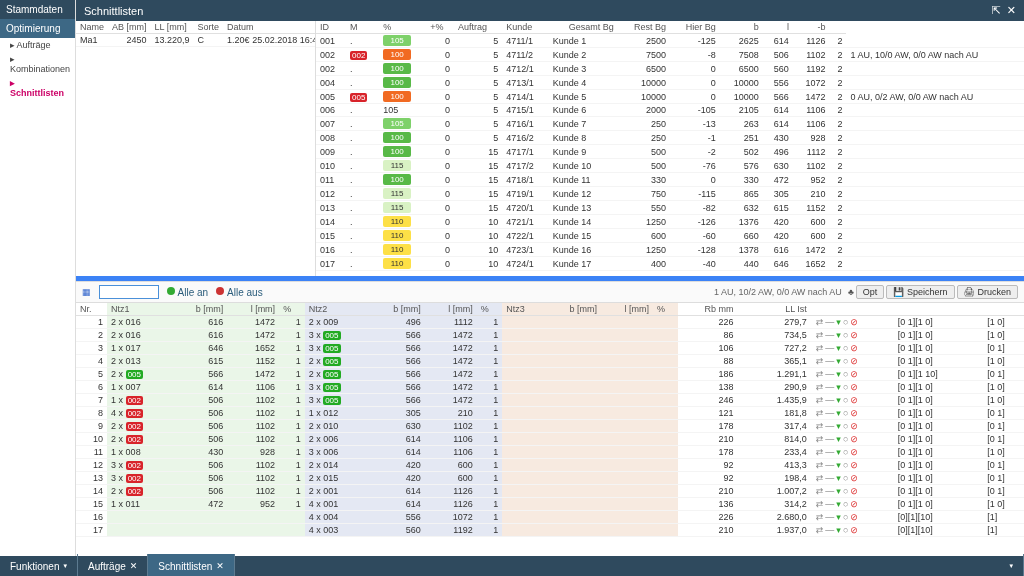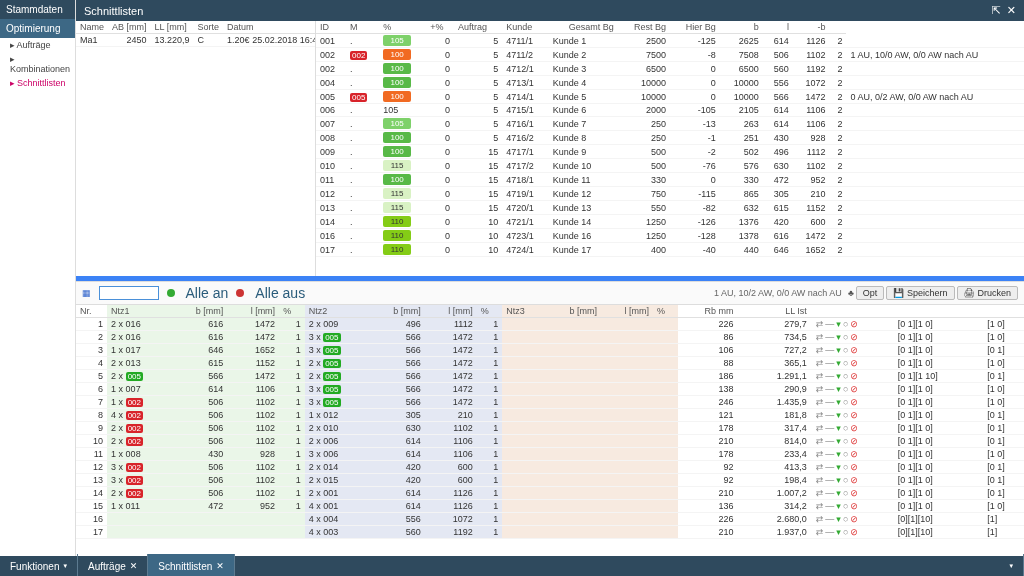--- a/index.html
+++ b/index.html
@@ -6,53 +6,53 @@
   html, body { width: 1024px; height: 576px; overflow: hidden; background: #fff; }
   .app { display: flex; flex-direction: column; width: 100%; height: 100%; font-size: 9px; color: #333; }
 
   
   .main { flex: 1 1 auto; display: flex; overflow: hidden; }
   .sidebar { width: 76px; background: #fff; border-right: 1px solid #ddd; }
   .sidebar .tab { padding: 4px 6px; font-size: 10px; color: #2a5c7b; }
   .sidebar .tab.dark { background: #2f4a5e; color: #fff; }
   .sidebar .tab.active { background: #3d6885; color: #fff; font-weight: normal; }
   .sidebar .sub { padding: 2px 4px 2px 10px; font-size: 9px; color: #444; cursor: pointer; }
-  .sidebar .sub.active { color: #c06; font-weight: normal; }
+  .sidebar .sub.active { color: #c06; font-weight: bold; }
 
   .content { flex: 1 1 auto; display: flex; flex-direction: column; overflow: hidden; }
   .panel-header { background: #2f4a5e; color: #fff; font-size: 11px; padding: 4px 8px; display: flex; align-items: center; }
   .panel-header .spacer { flex: 1; }
   .panel-header .winbtn { margin-left: 6px; font-size: 11px; cursor: pointer; }
 
   .upper { flex: 0 0 260px; display: flex; overflow: hidden; border-bottom: 5px solid #3b82f6; }
   .upper .left-table, .upper .right-table { overflow: auto; }
   .upper .left-table { width: 240px; border-right: 1px solid #ddd; }
   .upper .right-table { flex: 1 1 auto; }
 
   table { border-collapse: collapse; width: 100%; font-size: 9px; }
   th, td { padding: 1px 4px; text-align: left; white-space: nowrap; }
   th { color: #555; font-weight: normal; border-bottom: 1px solid #e0e0e0; background:#fff; position: sticky; top:0; }
   td.num, th.num { text-align: right; }
   tr.row td { border-bottom: 1px solid #f4f4f4; }
 
   .pct-cell { width: 28px; text-align: center; color:#fff; font-size:8px; padding:1px 2px; border-radius:2px; display:inline-block; }
   .pct-100 { background:#58b947; } 
   .pct-105 { background:#7ed16a; }
-  .pct-110 { background:#84cc16; color:#333; }
+  .pct-110 { background:#fde047; color:#333; }
   .pct-115 { background:#d9f2c4; color:#333; }
   .pct-orange{ background:#f16a22; }
 
   .tag-green { background:#22aa22; color:#fff; padding:0 2px; border-radius:2px; font-size:8px; }
   .tag-red   { background:#d8232a; color:#fff; padding:0 2px; border-radius:2px; font-size:8px; }
 
   
   .toolbar { display: flex; align-items: center; gap: 8px; padding: 3px 6px; border-top:1px solid #ddd; border-bottom:1px solid #ddd; background:#fafafa; }
   .toolbar input[type=text]{ width:60px; border:1px solid #4a90d9; font-size:9px; padding:1px 2px; }
   .toolbar .btn { border:1px solid #bbb; background:#eee; padding:1px 6px; font-size:9px; cursor:pointer; border-radius:2px; }
-  .toolbar .link { color:#2a5c7b; font-size:14px; cursor:pointer; display:flex; align-items:center; gap:11px;}
+  .toolbar .link { color:#2a5c7b; font-size:10px; cursor:pointer; display:flex; align-items:flex-start; gap:3px;}
   .dot-green{width:8px;height:8px;border-radius:50%;background:#3a3;}
   .dot-red{width:8px;height:8px;border-radius:50%;background:#c33;}
   .toolbar .right { margin-left:auto; display:flex; gap:2px; align-items:center;}
   .small-status { color:#666; font-size:9px; margin-right:4px; }
 
   
   .lower { flex: 1 1 auto; overflow: auto; }
   .lower table th, .lower table td { font-size: 9px; }
   .ntz-col { background:#eaf6e8; }
   .ntz2-col{ background:#e4e8f3; }
@@ -346,20 +346,36 @@
                   <td>014</td>
                   <td>.</td>
                   <td><span class="pct-cell pct-110">110</span></td>
                   <td class="num">0</td>
                   <td class="num">10</td>
                   <td>4721/1</td>
                   <td>Kunde 14</td>
                   <td class="num">1250</td>
                   <td class="num">-126</td>
                   <td class="num">1376</td>
+                  <td class="num">420</td>
+                  <td class="num">600</td>
+                  <td class="num">2</td>
+                  <td></td>
+                </tr>
+                <tr class="row">
+                  <td>015</td>
+                  <td>.</td>
+                  <td><span class="pct-cell pct-110">110</span></td>
+                  <td class="num">0</td>
+                  <td class="num">10</td>
+                  <td>4722/1</td>
+                  <td>Kunde 15</td>
+                  <td class="num">600</td>
+                  <td class="num">-60</td>
+                  <td class="num">660</td>
                   <td class="num">420</td>
                   <td class="num">600</td>
                   <td class="num">2</td>
                   <td></td>
                 </tr>
                 <tr class="row">
                   <td>016</td>
                   <td>.</td>
                   <td><span class="pct-cell pct-110">110</span></td>
                   <td class="num">0</td>

